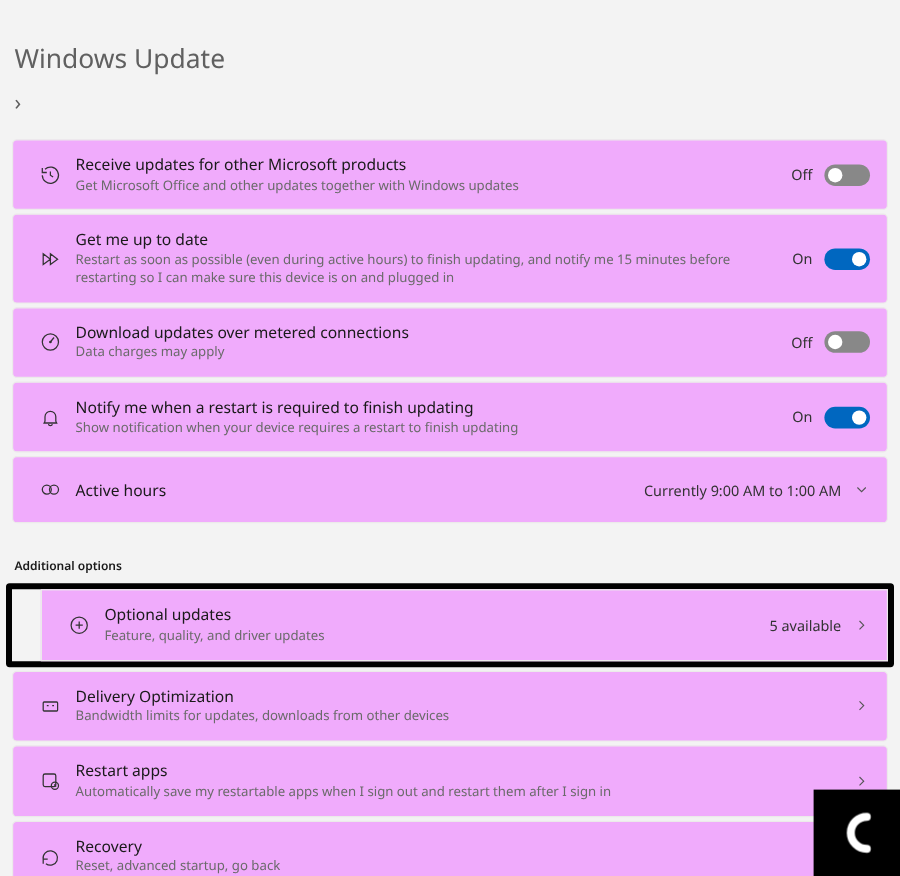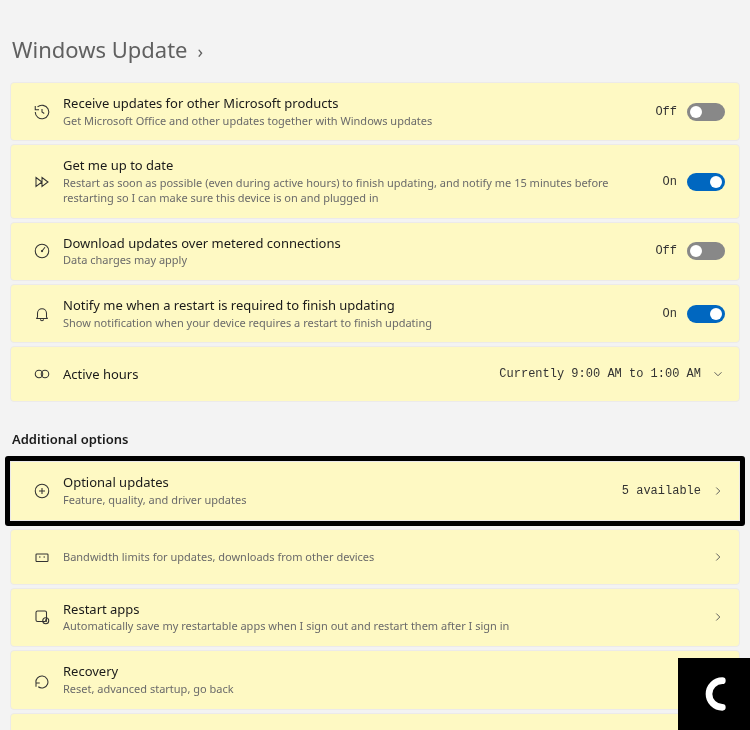--- a/index.html
+++ b/index.html
@@ -11,38 +11,39 @@
     overflow: hidden;
     color: #1a1a1a;
     font-size: 13px;
   }
   .page { padding: 12px 10px 0 10px; }
   .breadcrumb {
     display: flex;
     align-items: baseline;
     gap: 10px;
     padding: 22px 0 18px 2px;
+    flex-direction: column;
   }
   .breadcrumb .parent {
     font-size: 22px;
     font-weight: 400;
     color: #606060;
   }
   .breadcrumb .sep {
     font-size: 18px;
     color: #606060;
   }
   .breadcrumb .current {
     font-size: 22px;
     font-weight: 600;
     color: #1a1a1a;
   }
   .card-list { display: flex; flex-direction: column; gap: 3px; }
   .card {
-    background: #fef9c3;
+    background: #f0abfc;
     border: 1px solid #eceaea;
     border-radius: 4px;
     display: flex;
     align-items: center;
     padding: 12px 14px 12px 10px;
     min-height: 56px;
   }
   .card .icon-col {
     width: 42px;
     display: flex;
@@ -54,46 +55,45 @@
   .card .text-col { flex: 1; min-width: 0; padding-right: 10px; }
   .card .title { font-size: 13px; color: #1a1a1a; line-height: 1.35; }
   .card .desc { font-size: 11px; color: #6a6a6a; line-height: 1.35; margin-top: 1px; }
   .card .tail {
     display: flex;
     align-items: center;
     gap: 10px;
     flex-shrink: 0;
     font-size: 12px;
     color: #333;
-    font-family: Liberation Mono, monospace;
   }
   .toggle {
     width: 38px; height: 18px; border-radius: 10px; position: relative;
     background: #888;
   }
   .toggle::after {
     content: ""; position: absolute; width: 12px; height: 12px; border-radius: 50%;
     background: #fff; top: 3px; left: 3px;
   }
   .toggle.on { background: #0067c0; }
   .toggle.on::after { left: auto; right: 3px; }
   .chev { width: 14px; height: 14px; }
   .chev svg { width: 14px; height: 14px; stroke: #555; fill: none; stroke-width: 1.6; }
   .section-label {
-    font-size: 13px;
+    font-size: 10px;
     font-weight: 600;
     color: #1a1a1a;
     margin: 28px 0 8px 2px;
   }
   .highlight-wrap {
     border: 5px solid #000;
     border-radius: 3px;
     margin: 0 -5px;
   }
-  .highlight-wrap .card { border-radius: 0; }
+  .highlight-wrap .card { border-radius: 0; margin-left: 24px; }
   .corner-logo {
     position: fixed; right: 0; bottom: 0;
     width: 72px; height: 72px; background: #000;
     display: flex; align-items: center; justify-content: center;
   }
   .corner-logo svg { width: 40px; height: 40px; }
 </style>
 </head>
 <body>
 
@@ -219,20 +219,21 @@
     </div>
 
     <div class="card">
       <div class="icon-col">
         <svg viewBox="0 0 24 24">
             <rect x="4" y="8" width="16" height="10" rx="1"></rect>
             <path d="M8 12h2M14 12h2"></path>
           </svg>
       </div>
       <div class="text-col">
+        <div class="title">Delivery Optimization</div>
         <div class="desc">Bandwidth limits for updates, downloads from other devices</div>
       </div>
       <div class="tail">
         <span class="chev"><svg viewBox="0 0 24 24">
               <path d="M9 6l6 6-6 6"></path>
             </svg></span>
       </div>
     </div>
 
     <div class="card">

